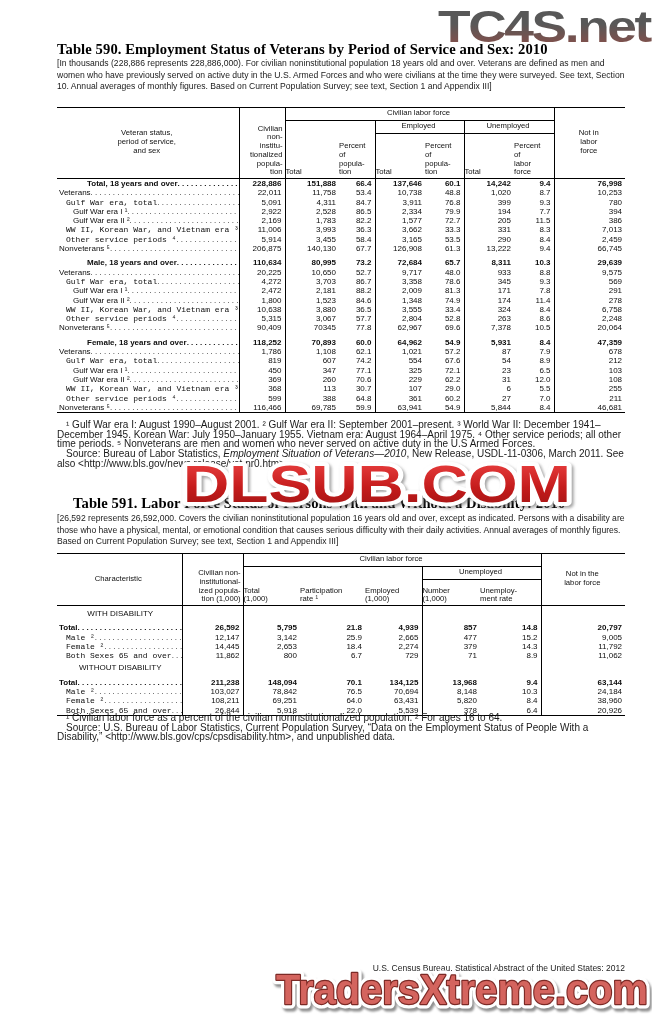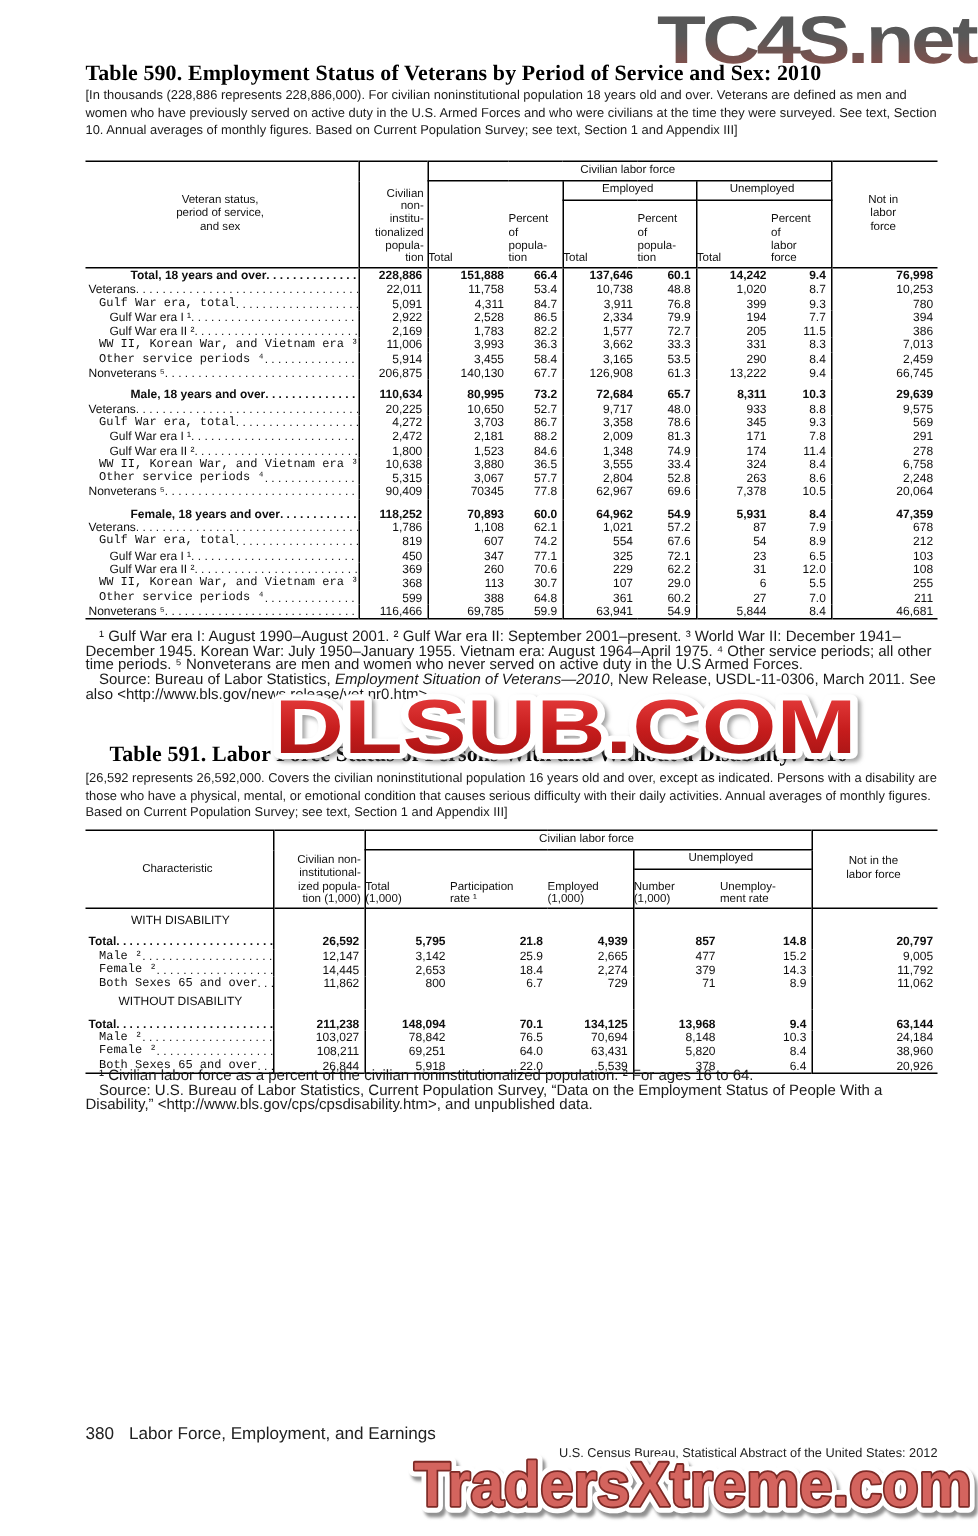--- a/index.html
+++ b/index.html
@@ -687,23 +687,20 @@
           <td class="v">20,926</td>
         </tr>
       </tbody>
   </table>
 
   <div class="fn" style="top:713px;">
     <p>¹ Civilian labor force as a percent of the civilian noninstitutionalized population. ² For ages 16 to 64.</p>
     <p>Source: U.S. Bureau of Labor Statistics, Current Population Survey, “Data on the Employment Status of People With a Disability,” &lt;http://www.bls.gov/cps/cpsdisability.htm&gt;, and unpublished data.</p>
   </div>
 
-  <div class="footer-line">
-    <span class="pgnum">380</span><span>Labor Force, Employment, and Earnings</span>
-  </div>
   <div class="census">U.S. Census Bureau, Statistical Abstract of the United States: 2012</div>
 
   <svg id="wm-top" class="wm" width="216" height="52">
     <defs>
       <linearGradient id="gTop" x1="0" y1="0" x2="0" y2="1">
         <stop offset="0.45" stop-color="#4b4b4b"></stop>
         <stop offset="1" stop-color="#8a4038"></stop>
       </linearGradient>
     </defs>
     <text x="214" y="41" text-anchor="end" font-size="45" letter-spacing="-2" textLength="212" lengthAdjust="spacingAndGlyphs" fill="url(#gTop)">TC4S.net</text>

